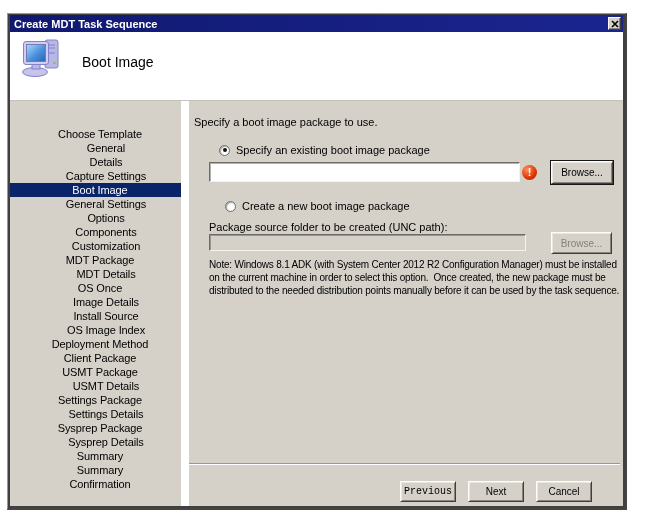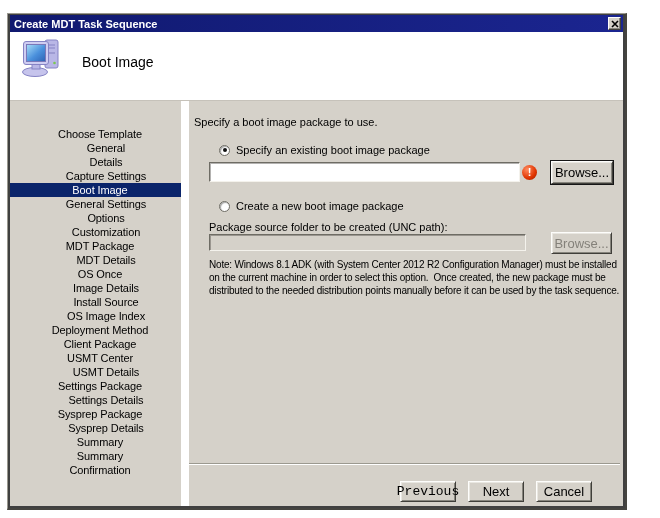--- a/index.html
+++ b/index.html
@@ -52,21 +52,21 @@
     font-family:"Liberation Sans",sans-serif;font-size:11px;padding:1px 3px;}
   .field.disabled{background:#d5d1c9;}
 
   .err-icon{position:absolute;width:15px;height:15px;border-radius:50%;
     background:radial-gradient(circle at 35% 30%,#ff8a5e,#e03400 60%,#941d00);
     color:#fff;font-weight:bold;font-size:11px;line-height:15px;text-align:center;}
 
   .btn{position:absolute;background:#d5d1c9;border:1px solid;
     border-color:#fdfdfb #403f3a #403f3a #fdfdfb;
     box-shadow:inset 1px 1px 0 #e9e7e1, inset -1px -1px 0 #87857d;
-    font-family:"Liberation Sans",sans-serif;font-size:13px;color:#000;
+    font-family:"Liberation Sans",sans-serif;font-size:10px;color:#000;
     display:flex;align-items:center;justify-content:center;padding:0;cursor:default;text-align:center;}
   .btn.default{box-shadow:0 0 0 1px #161616, inset 1px 1px 0 #e9e7e1, inset -1px -1px 0 #87857d;}
   .btn.disabled{color:#84817a;}
 
   .sub-label{position:absolute;white-space:nowrap;}
   .note{position:absolute;left:20px;top:157px;width:421px;font-size:10px;letter-spacing:-0.2px;
     line-height:13px;color:#000;white-space:pre-wrap;}
 
   .divider{position:absolute;left:0;right:3px;top:362px;height:2px;
     border-top:1px solid #9b998f;border-bottom:1px solid #ffffff;}
@@ -110,30 +110,31 @@
   <div class="body">
 
     <div class="sidebar">
         <div class="nav-item">Choose Template</div>
         <div class="nav-item sub">General</div>
         <div class="nav-item sub">Details</div>
         <div class="nav-item sub">Capture Settings</div>
         <div class="nav-item selected">Boot Image</div>
         <div class="nav-item sub">General Settings</div>
         <div class="nav-item sub">Options</div>
+        <div class="nav-item sub">Components</div>
         <div class="nav-item sub">Customization</div>
         <div class="nav-item">MDT Package</div>
         <div class="nav-item sub">MDT Details</div>
         <div class="nav-item">OS Once</div>
         <div class="nav-item sub">Image Details</div>
         <div class="nav-item sub">Install Source</div>
         <div class="nav-item sub">OS Image Index</div>
         <div class="nav-item">Deployment Method</div>
         <div class="nav-item">Client Package</div>
-        <div class="nav-item">USMT Center</div>
+        <div class="nav-item">USMT Package</div>
         <div class="nav-item sub">USMT Details</div>
         <div class="nav-item">Settings Package</div>
         <div class="nav-item sub">Settings Details</div>
         <div class="nav-item">Sysprep Package</div>
         <div class="nav-item sub">Sysprep Details</div>
         <div class="nav-item">Summary</div>
         <div class="nav-item">Summary</div>
         <div class="nav-item">Confirmation</div>
       </div>
 
@@ -147,21 +148,21 @@
         <span class="radio checked"></span>
         <span class="radio-label">Specify an existing boot image package</span>
       </div>
 
       <div class="field" style="left:20px;top:61px;width:311px;height:20px;">
         <input type="text" value="" style="">
       </div>
       <div class="err-icon" style="left:333px;top:64px;">!</div>
       <button class="btn default" style="left:362px;top:60px;width:62px;height:23px;">Browse...</button>
 
-      <div class="radio-row" style="left:5px;top:99px;align-items:flex-end;">
+      <div class="radio-row" style="left:11px;top:99px;align-items:flex-end;">
         <span class="radio"></span>
         <span class="radio-label">Create a new boot image package</span>
       </div>
 
       <div class="sub-label" style="left:20px;top:120px;">Package source folder to be created (UNC path):</div>
 
       <div class="field disabled" style="left:20px;top:133px;width:317px;height:17px;">
         <input type="text" disabled="" value="" style="">
       </div>
       <button class="btn disabled" style="left:362px;top:131px;width:61px;height:22px;" disabled="">Browse...</button>

